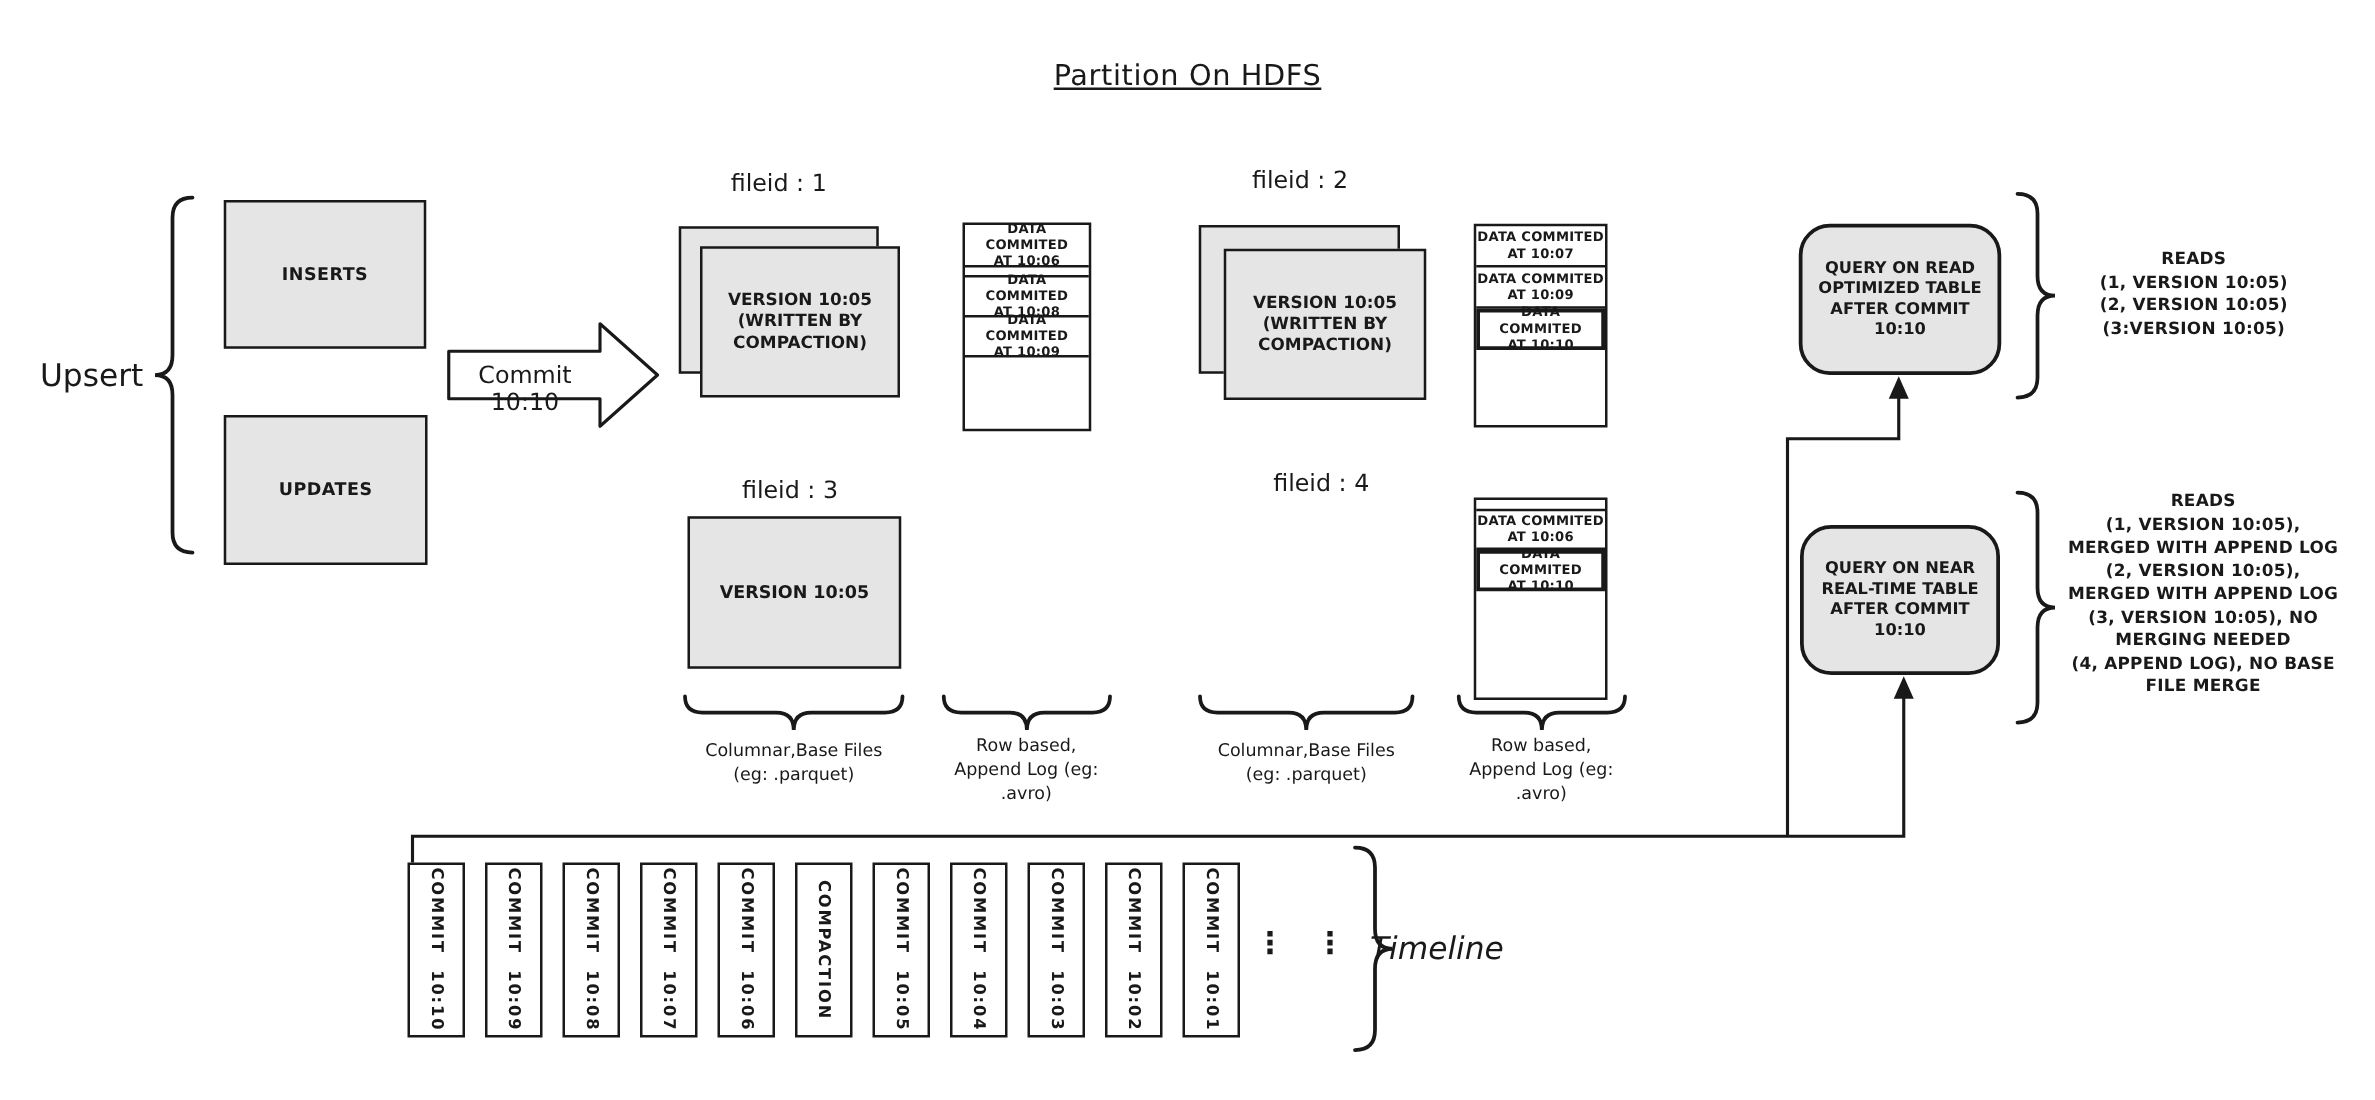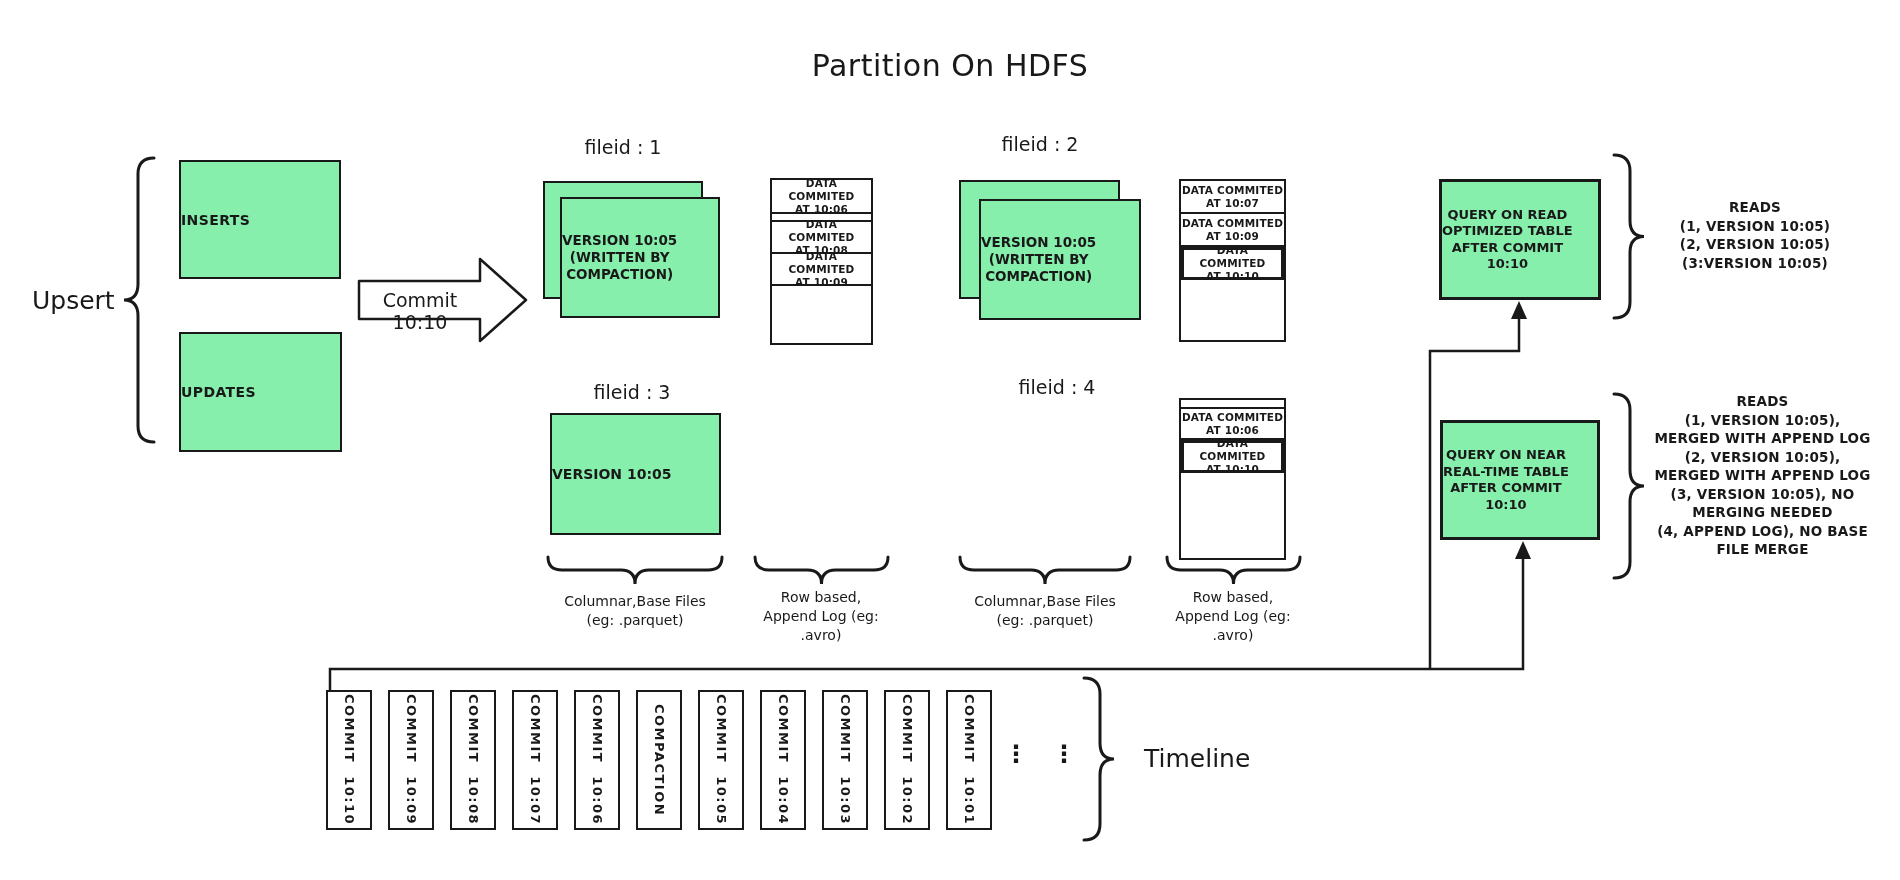--- a/index.html
+++ b/index.html
@@ -4,31 +4,31 @@
 <style>
   html,body { margin:0; padding:0; background:#ffffff; }
   .canvas {
     position:relative; width:1900px; height:880px; background:#ffffff;
     font-family:"DejaVu Sans", sans-serif; color:#191919; overflow:hidden;
   }
   .abs { position:absolute; }
   .center { text-align:center; }
   .pre { white-space:pre-line; }
   .box {
-    position:absolute; border:2.5px solid #191919; background:#86efac;
-    box-sizing:border-box; display:flex; align-items:center; justify-content:flex-start;
+    position:absolute; border:2.5px solid #191919; background:#e5e5e5;
+    box-sizing:border-box; display:flex; align-items:center; justify-content:center;
     text-align:center;
   }
   .thick { border-width:3px; }
   .caps { font-weight:bold; letter-spacing:0.4px; }
-  .title { font-size:30px; letter-spacing:0.5px; }
+  .title { font-size:23px; letter-spacing:0.5px;text-decoration:underline; }
   .script-lbl { font-size:19px; }
   .big-lbl { font-size:25px; }
   .verbox { font-size:13.5px; line-height:17px; font-weight:bold; white-space:pre-line; }
-  .qbox { font-size:13px; line-height:16.5px; font-weight:bold; white-space:pre-line; }
+  .qbox { font-size:13px; line-height:16.5px; font-weight:bold; white-space:pre-line;border-radius:25px; }
   .logbox { position:absolute; border:2.5px solid #191919; background:#ffffff; box-sizing:border-box; }
   .logrow {
     box-sizing:border-box; border-bottom:2px solid #191919;
     display:flex; align-items:center; justify-content:center; text-align:center;
     font-size:10.5px; font-weight:bold; line-height:13px; white-space:pre-line;
     letter-spacing:0.2px;
   }
   .logrow-bold { border:3px solid #191919; }
   .reads {
     position:absolute; text-align:center; font-weight:bold; font-size:13.5px;
@@ -203,15 +203,15 @@
       </div>
     <div class="tl-box">
         <span>COMMIT 10:02</span>
       </div>
     <div class="tl-box">
         <span>COMMIT 10:01</span>
       </div>
   </div>
   <div class="dots" style="left:1004px; top:742px;">⋮</div>
   <div class="dots" style="left:1052px; top:742px;">⋮</div>
-  <div class="abs big-lbl" style="left:1144px; top:744px;">Timeline</div>
+  <div class="abs big-lbl" style="left:1096px; top:744px;font-style:italic;">Timeline</div>
 
 </div>
 
 </body></html>

